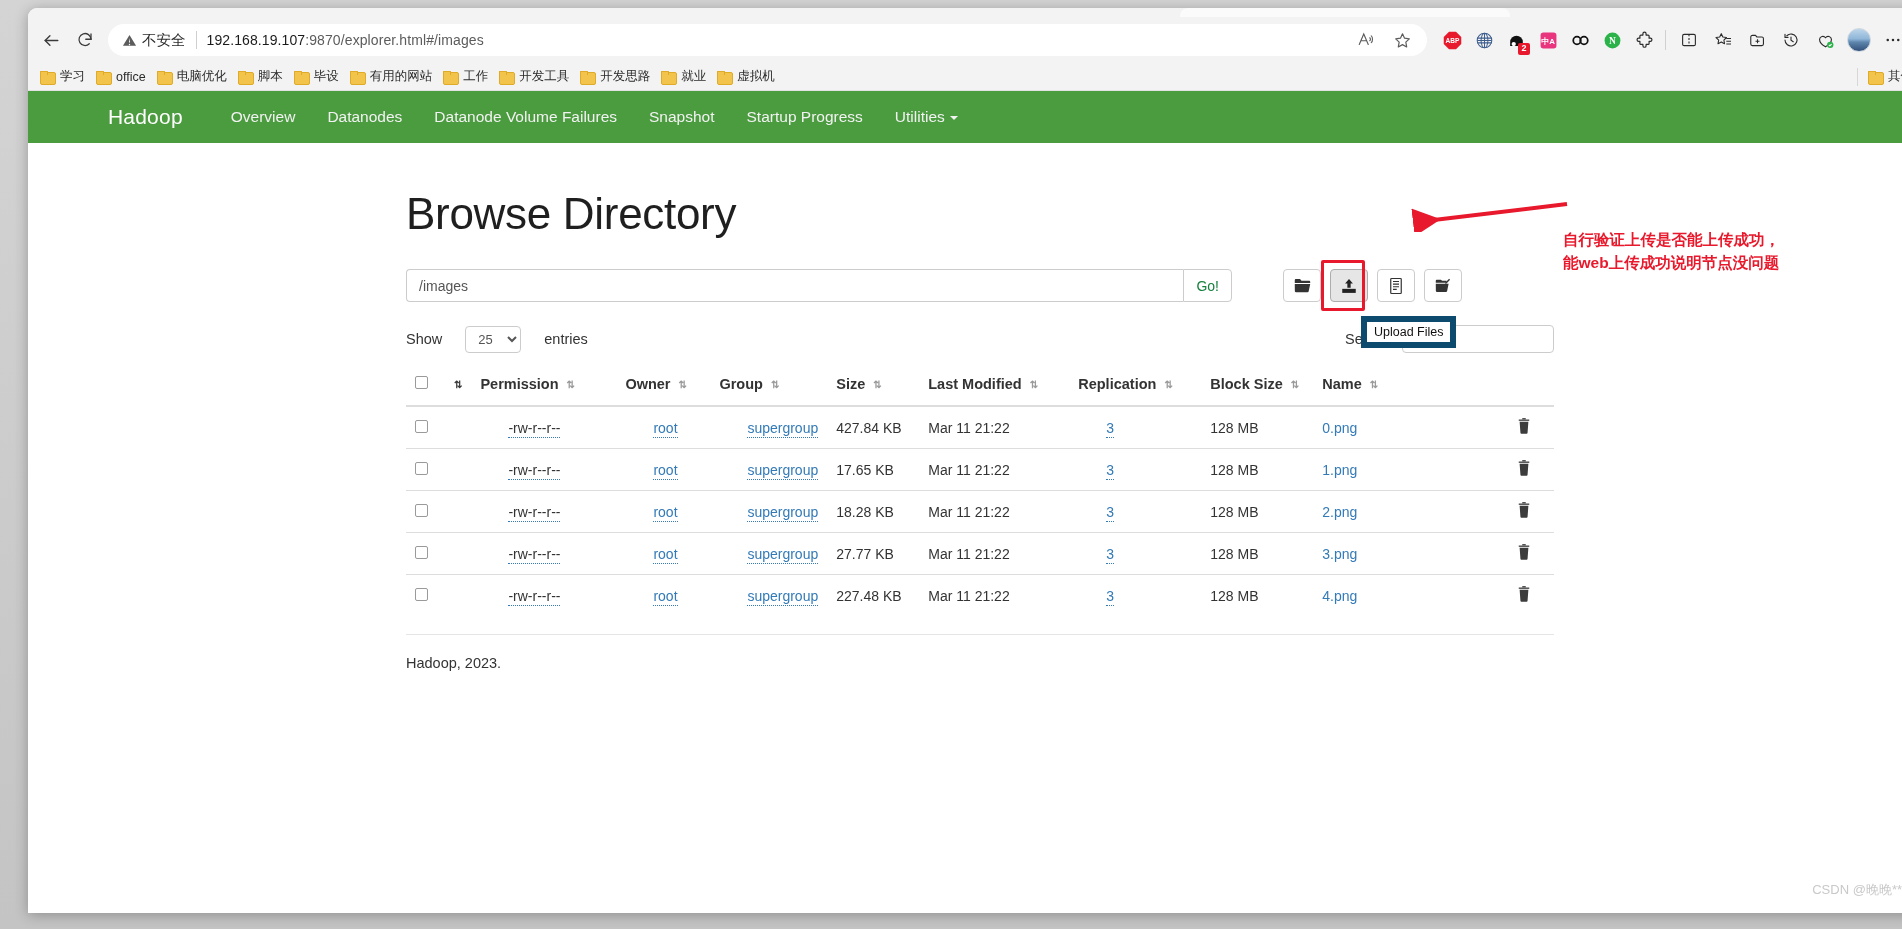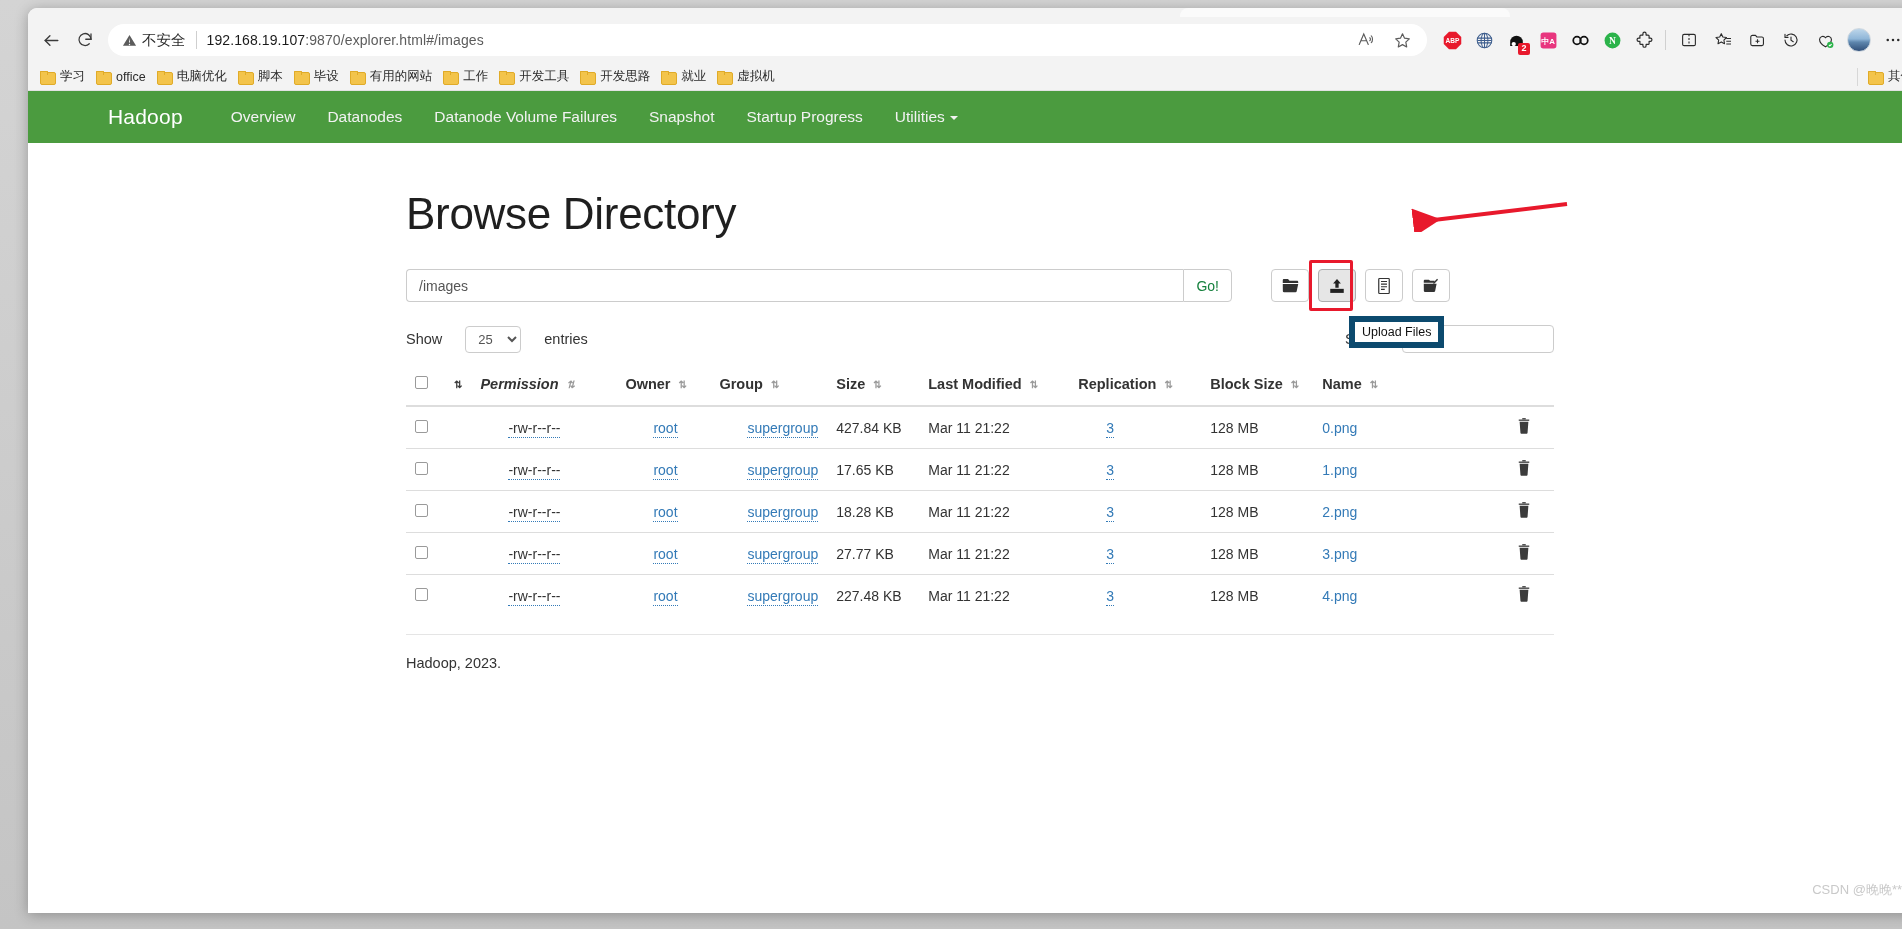--- a/index.html
+++ b/index.html
@@ -165,21 +165,21 @@
     margin: 0 auto;
     padding-left: 12px;
     position: relative;
   }
   h1.title {
     font-size: 44px; font-weight: 400; color: #1f1f1f;
     margin: 46px 0 30px 0; letter-spacing: -.3px;
   }
 
   .pathrow {
-    display: flex; align-items: flex-start; gap: 4px;
+    display: flex; align-items: flex-start; gap: 16px;
     margin-bottom: 20px;
   }
   .input-group {
     display: flex; width: 826px; height: 33px;
   }
   .path-input {
     flex: 1 1 auto;
     border: 1px solid #ccc; border-right: none;
     border-radius: 4px 0 0 4px;
     font-size: 14px; color: #555;
@@ -270,21 +270,21 @@
   .lnk { color:#337ab7; text-decoration: none; }
   .dot-underline { color:#333; border-bottom: 1px dotted #337ab7; padding-bottom:1px;margin-left:28px;}
   .dot-underline.blue { color:#337ab7; }
   .ck {
     width: 13px; height: 13px;
     border: 1px solid #9a9a9a; border-radius: 2px;
     background: #fff; display: inline-block;
   }
   .trash { color:#3c3c3c; cursor:pointer; }
   .col-ck { width: 26px; }
-  .col-perm { width: 145px; font-style: italic; }
+  .col-perm { width: 145px; }
   .col-owner { width: 94px; }
   .col-group { width: 106px; }
   .col-size { width: 92px; }
   .col-mod { width: 150px; }
   .col-rep { width: 132px; }
   .col-blk { width: 112px; }
 
   .footrow {
     display:flex; align-items:center; justify-content: space-between;
     margin-top: 22px; padding-bottom: 4px;
@@ -694,13 +694,17 @@
   </div>
 
   <svg class="arrow" width="170" height="36">
     <defs>
       <marker id="ah" markerWidth="7" markerHeight="7" refX="6" refY="3.5" orient="auto">
         <polygon points="7,0 0,3.5 7,7" fill="#e8192c"></polygon>
       </marker>
     </defs>
     <line x1="162" y1="8" x2="12" y2="26" stroke="#e8192c" stroke-width="4" marker-end="url(#ah)"></line>
   </svg>
+  <div class="annot">
+    <div>自行验证上传是否能上传成功，</div>
+    <div>能web上传成功说明节点没问题</div>
+  </div>
 </div>
 
 </body></html>

